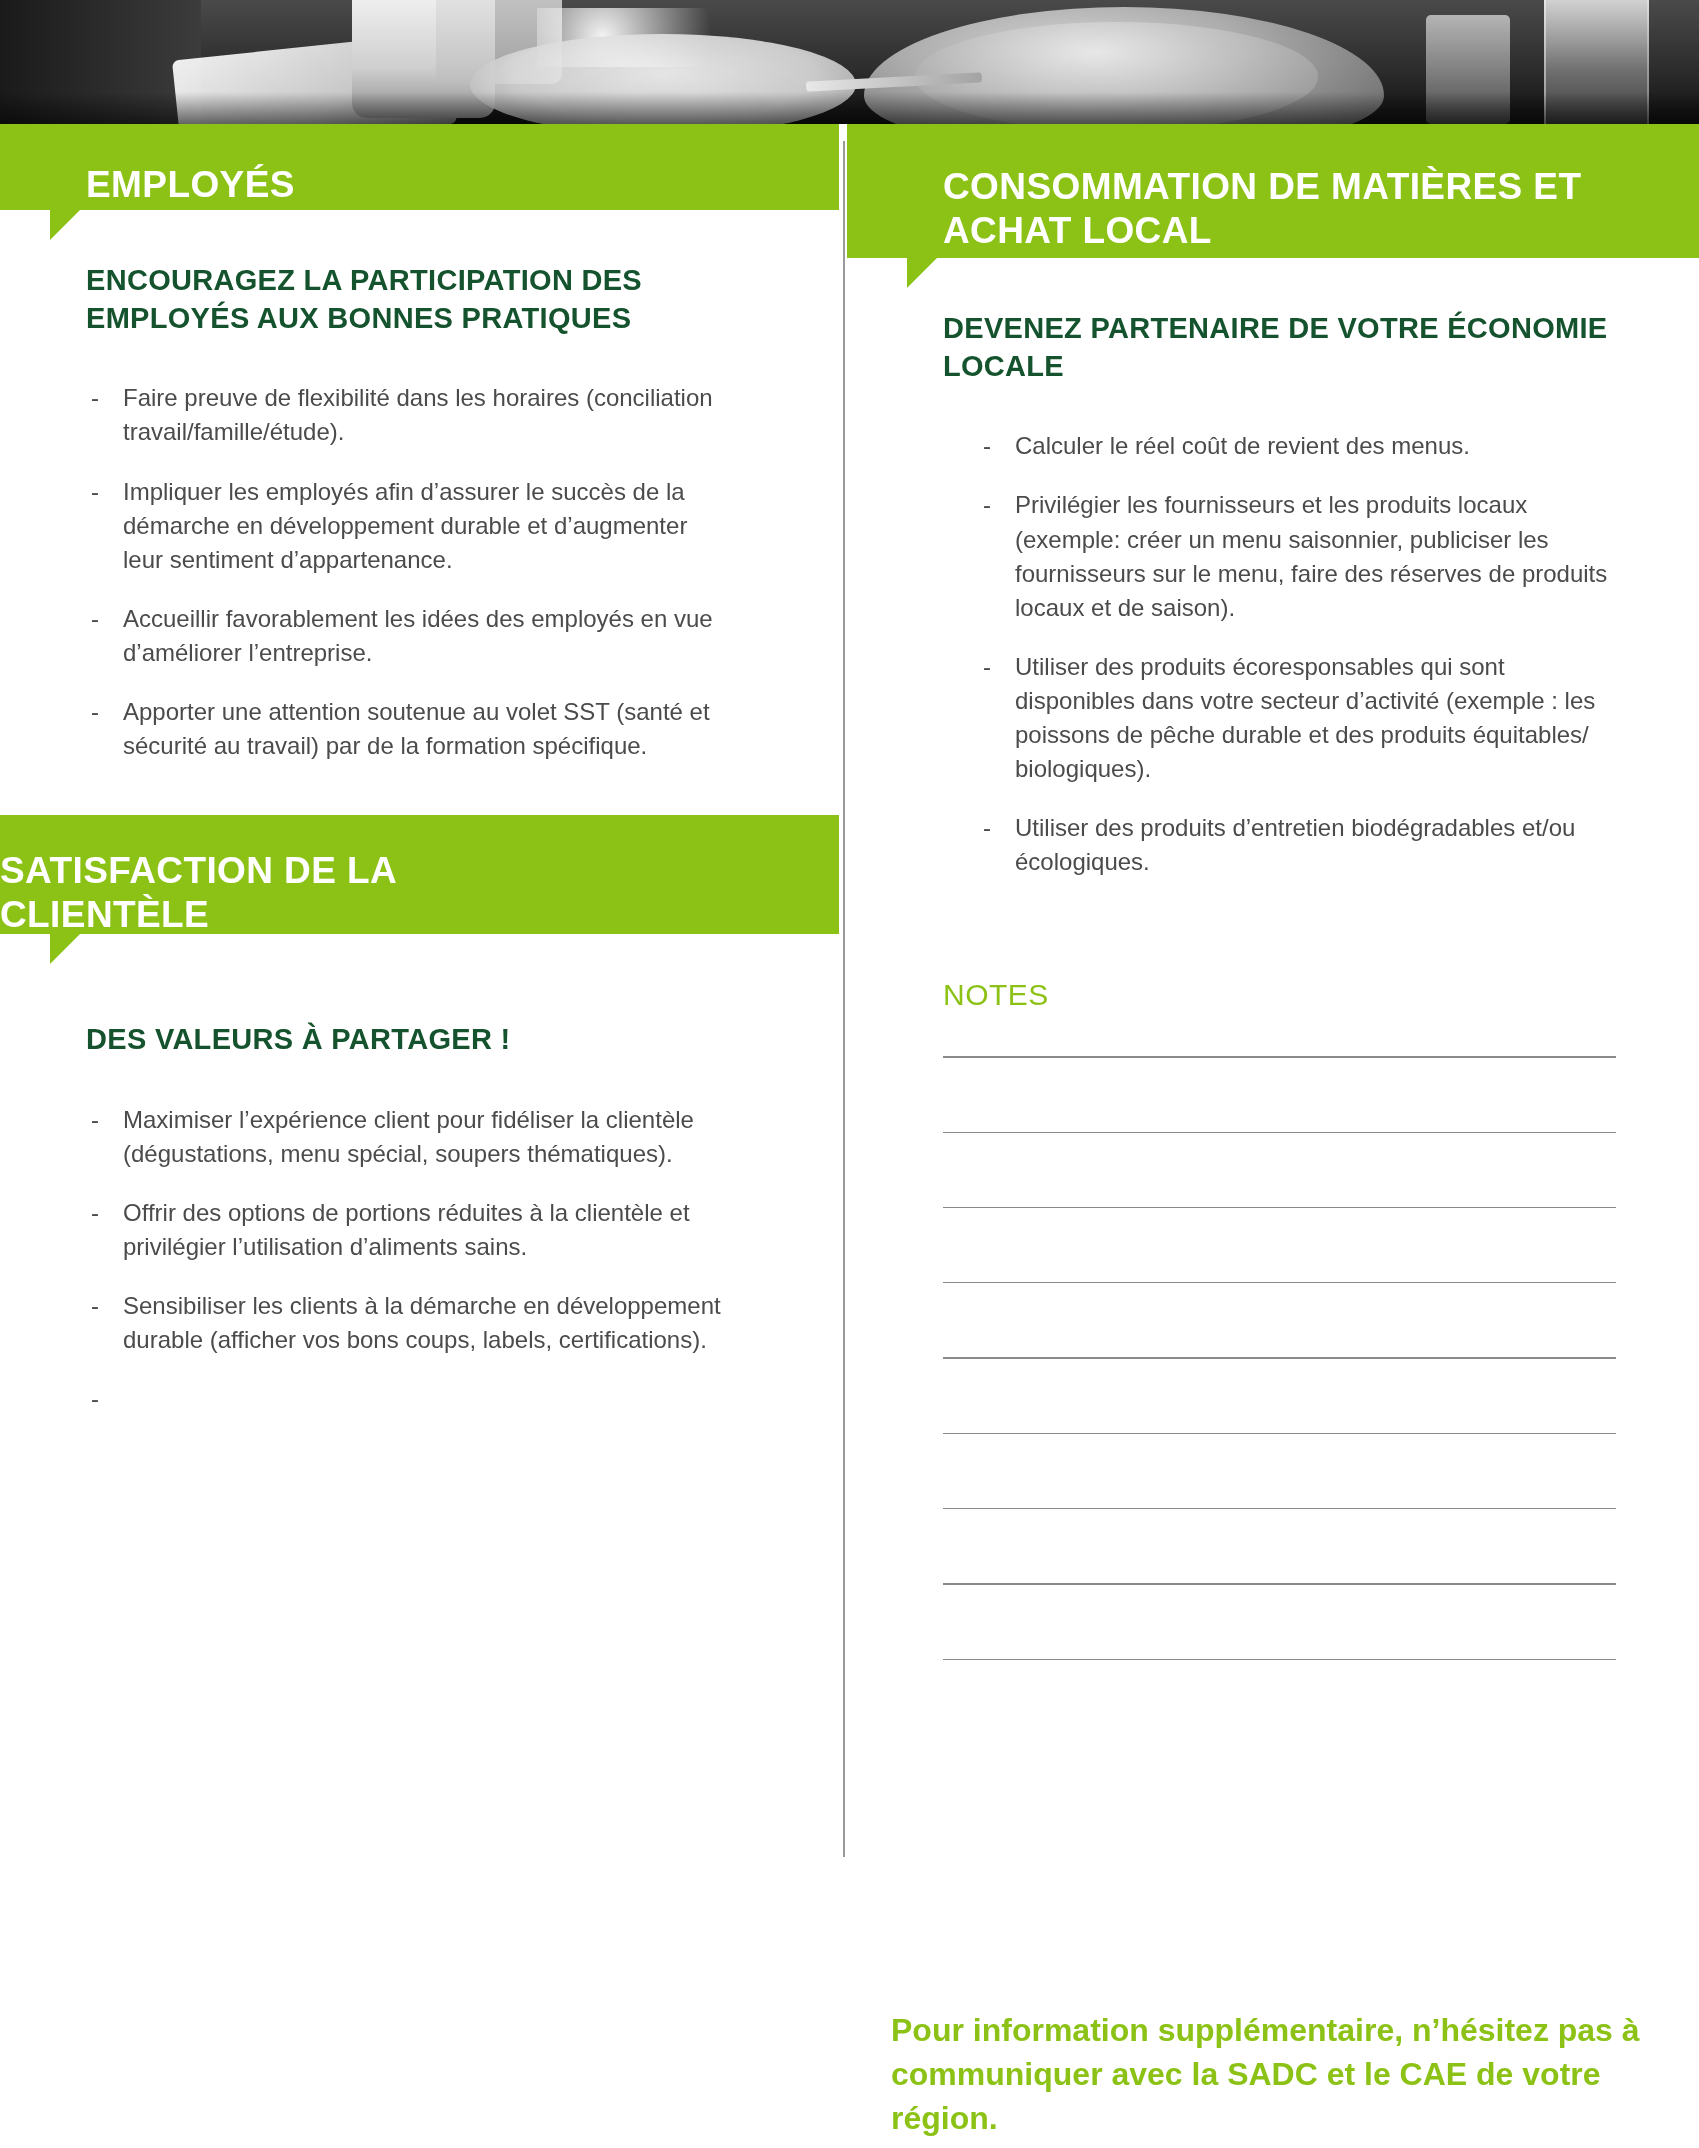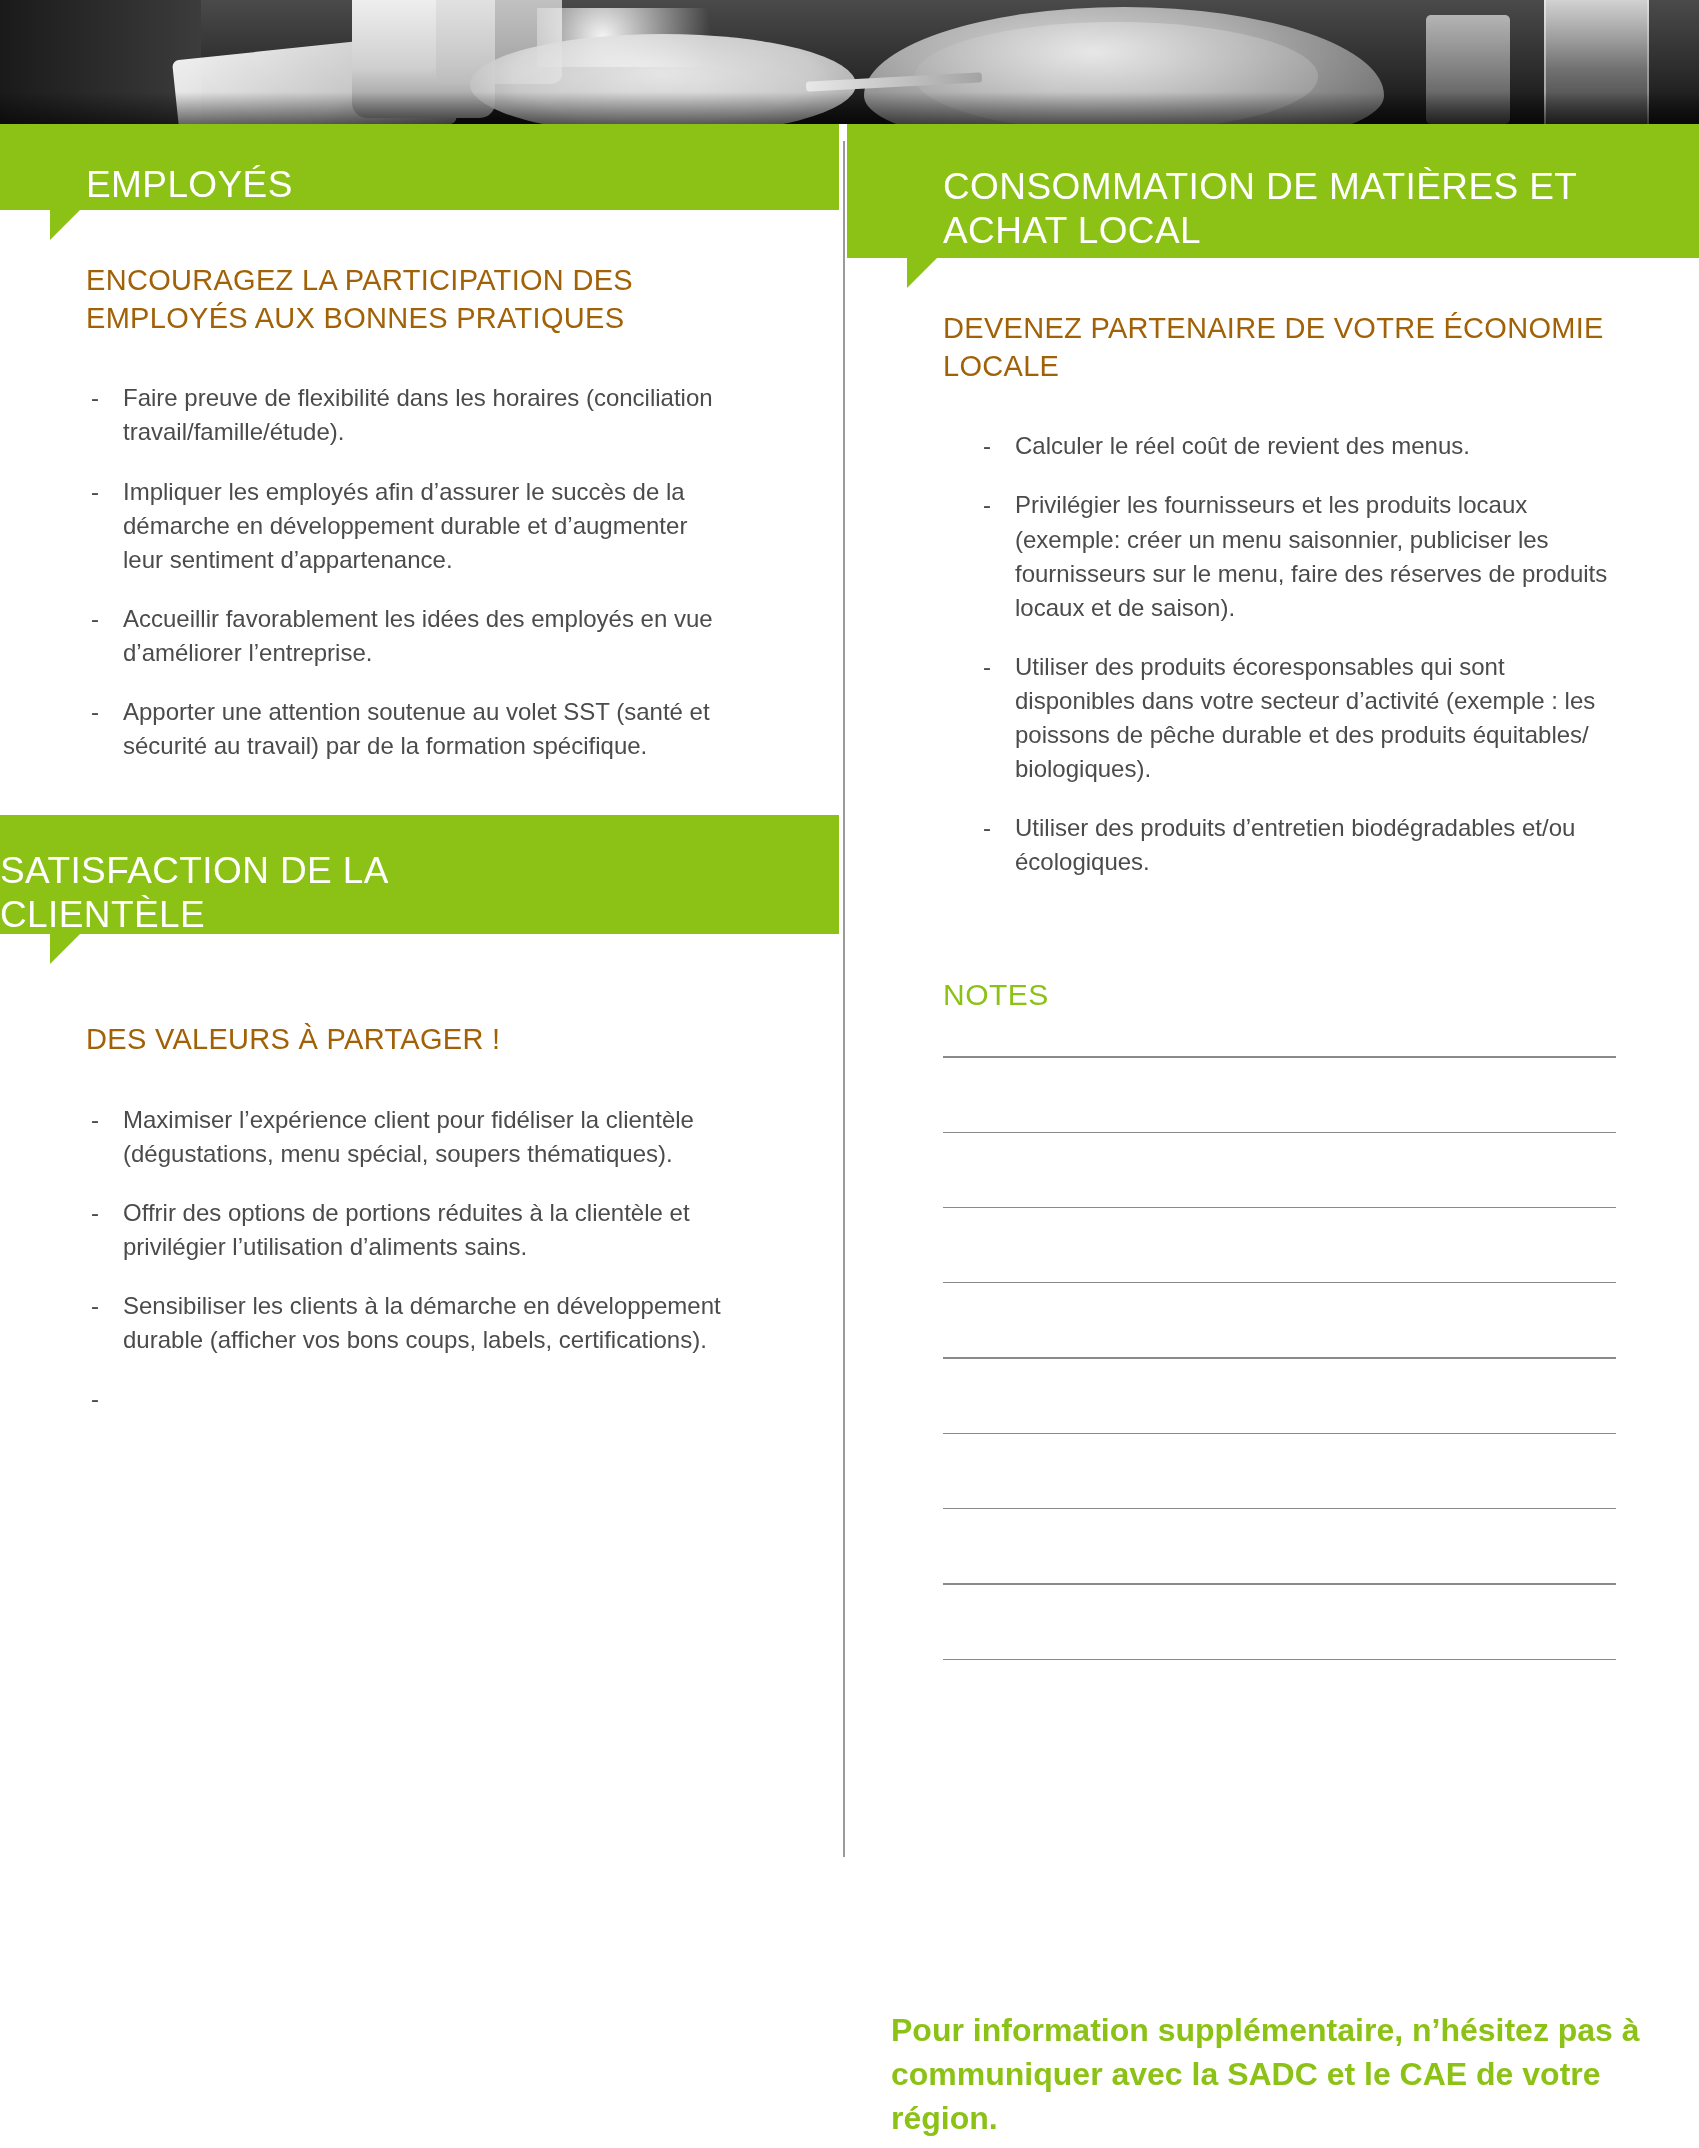--- a/index.html
+++ b/index.html
@@ -129,21 +129,21 @@
   .banner {
     position: relative;
     background: #8cc216;
     color: #ffffff;
     display: flex;
     align-items: center;
     box-sizing: border-box;
   }
   .banner .banner-text {
     font-size: 37px;
-    font-weight: 400;
+    font-weight: 700;
     letter-spacing: 0.4px;
     line-height: 1.18;
     text-transform: uppercase;
     margin-top: 36px;
   }
   .banner-notch {
     position: absolute;
     bottom: -30px;
     width: 0; height: 0;
     border-left: 30px solid #8cc216;
@@ -168,22 +168,22 @@
   .banner-conso {
     width: 853px;
     height: 134px;
     padding-left: 96px;
   }
   .banner-conso .banner-notch { left: 60px; }
 
   
   .subhead {
     font-size: 29px;
-    font-weight: 400;
-    color: #a16207;
+    font-weight: 700;
+    color: #14532d;
     letter-spacing: 0.3px;
     line-height: 1.3;
     text-transform: uppercase;
   }
 
   
   ul.blist {
     list-style: none;
     margin: 0;
     padding: 0;

